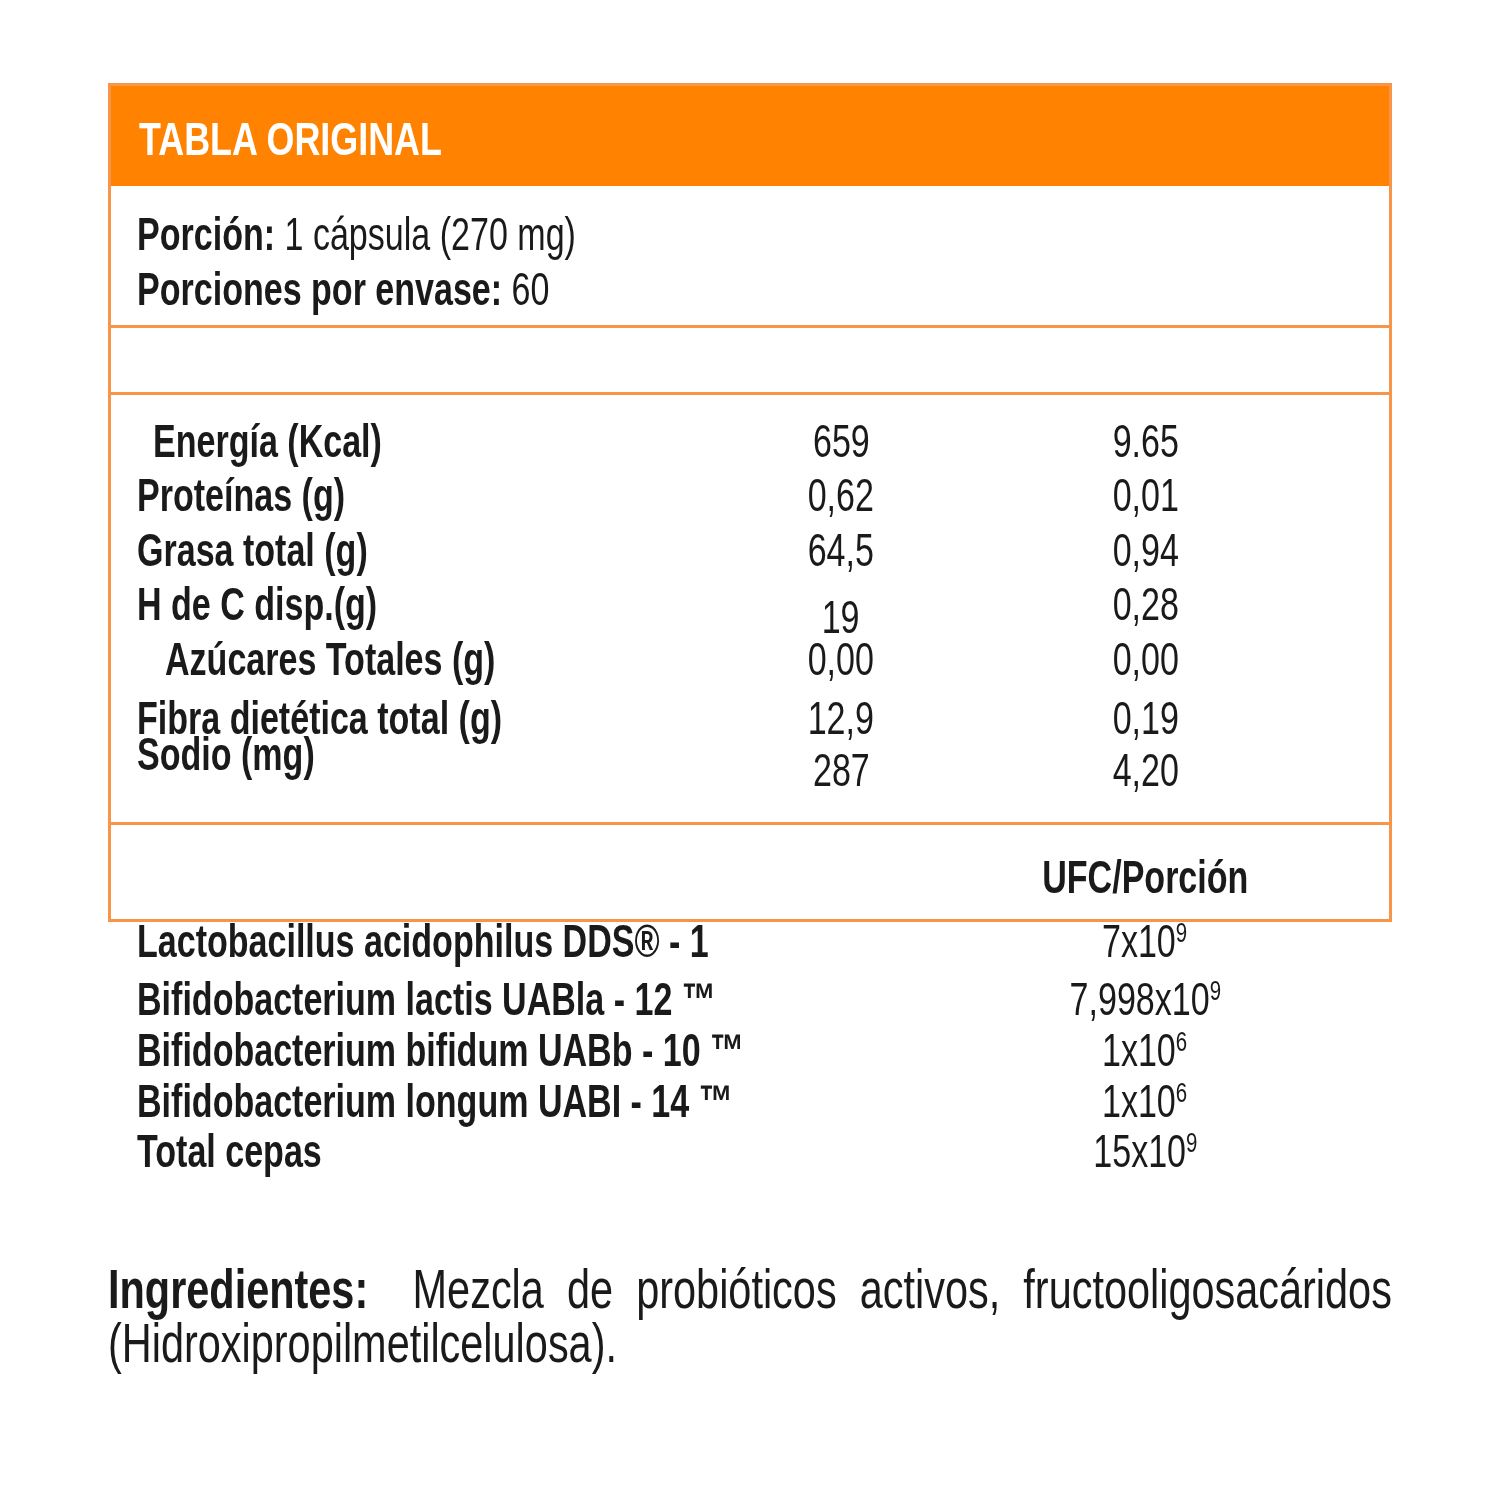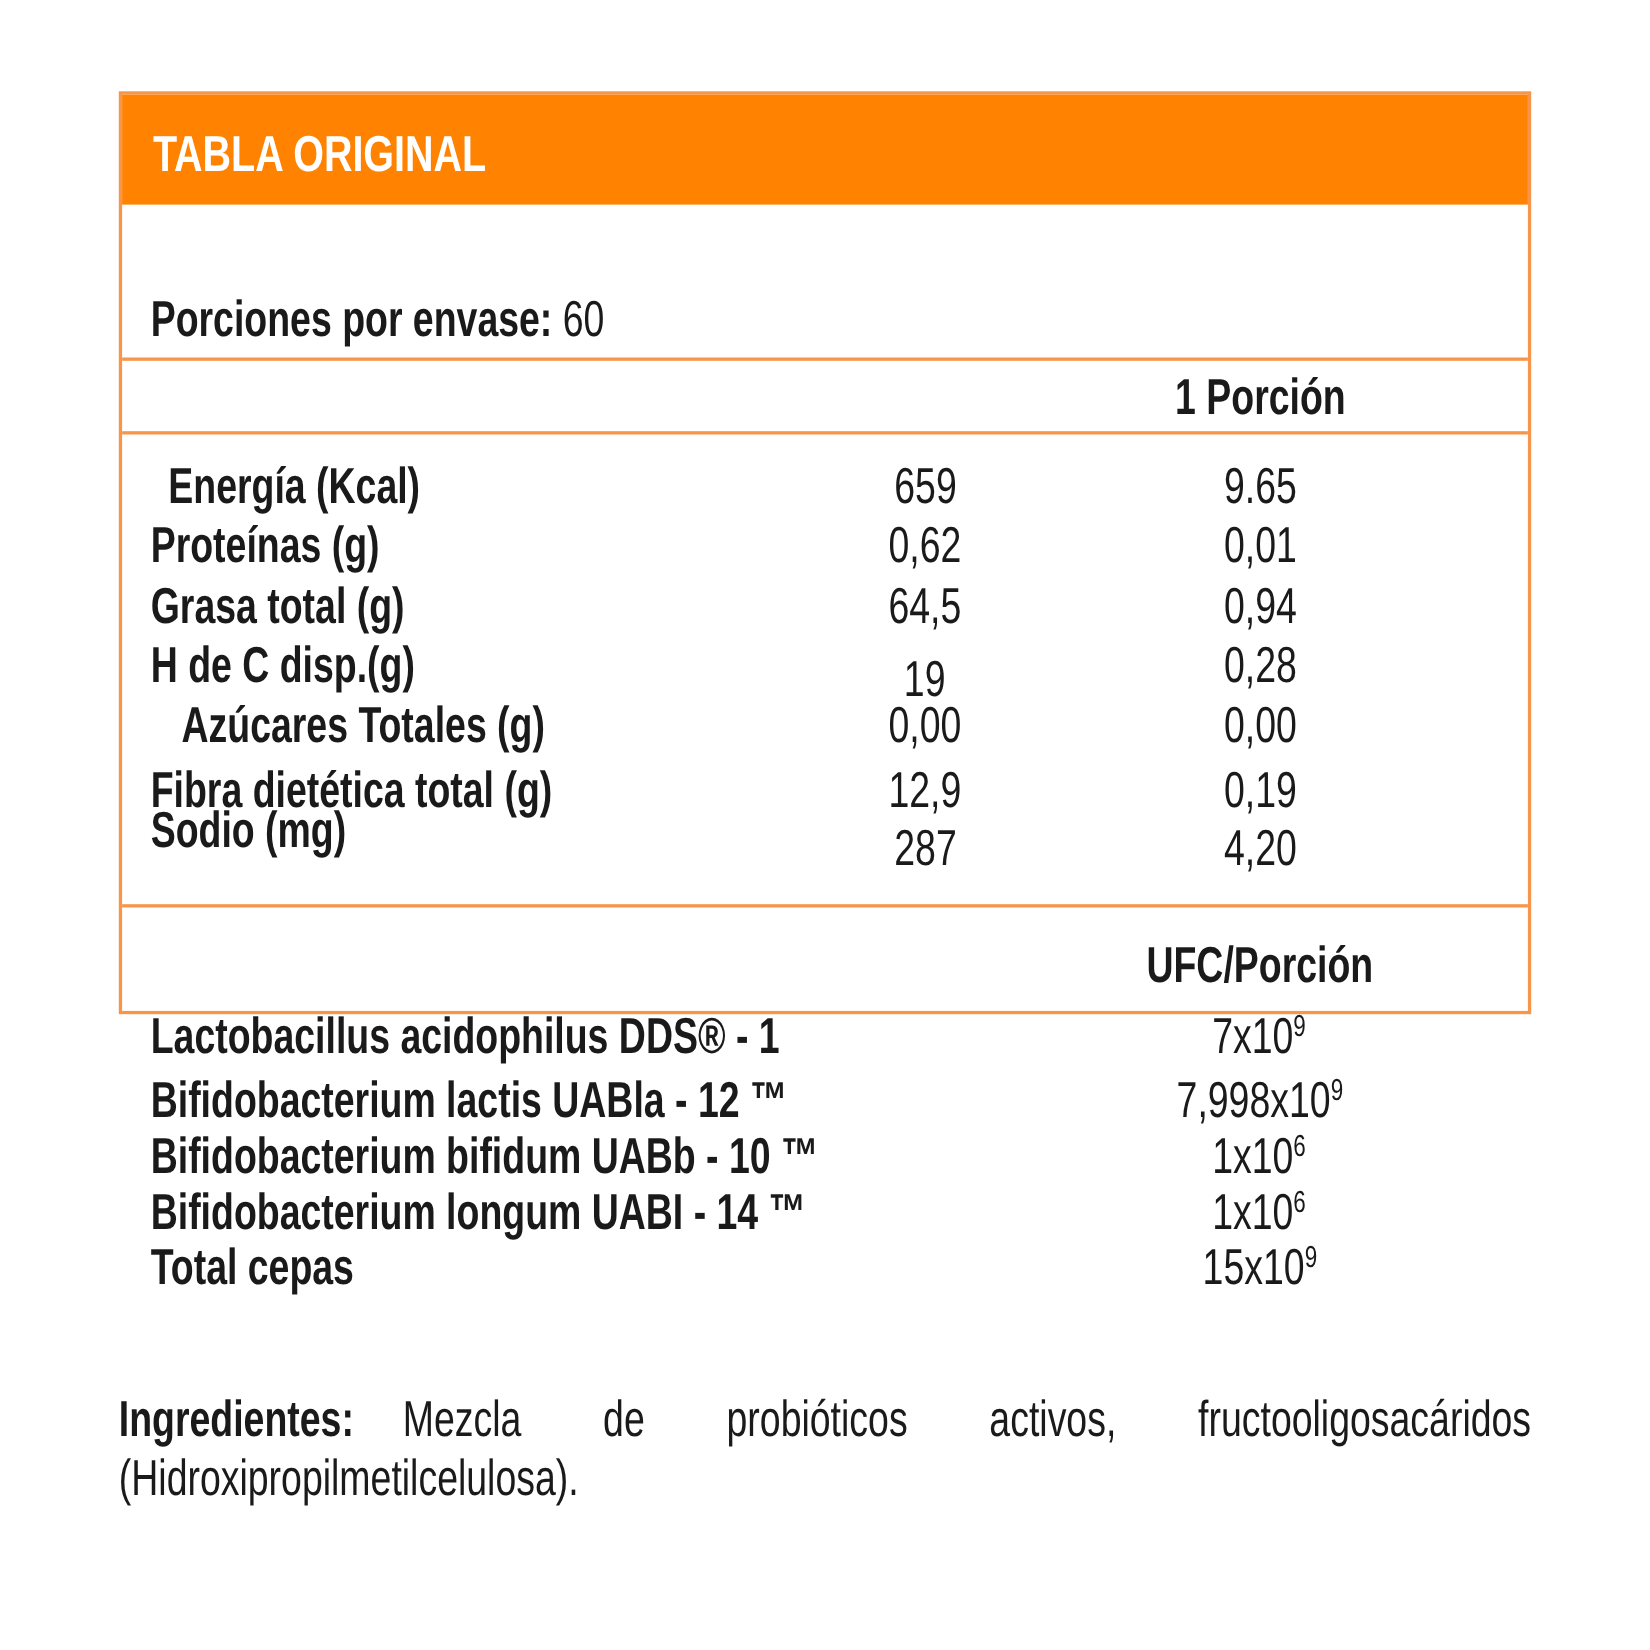--- a/index.html
+++ b/index.html
@@ -12,39 +12,41 @@
            transform:scaleX(0.78); transform-origin:left top; letter-spacing:0px; white-space:nowrap; }
   .cond { display:inline-block; transform:scaleX(0.74); transform-origin:left top; white-space:nowrap; }
   .condc { display:inline-block; transform:scaleX(0.74); transform-origin:center top; white-space:nowrap; }
   .txt { position:absolute; font-size:46px; line-height:52px; white-space:nowrap; }
   .b { font-weight:bold; }
   .hline { position:absolute; left:0; right:0; height:3px; background:#F7964A; }
   .col100 { position:absolute; width:300px; left:580px; text-align:center; }
   .colp { position:absolute; width:300px; left:885px; text-align:center; }
   .colufc { position:absolute; width:400px; left:834px; text-align:center; }
   sup { font-size:60%; vertical-align:0.55em; line-height:0; }
-  .ingr { position:absolute; left:108px; top:1262px; width:1284px; font-size:46px; line-height:54px; }
+  .ingr { position:absolute; left:108px; top:1262px; width:1284px; font-size:56px; line-height:54px; }
   .ingr-line { position:relative; height:54px; white-space:nowrap; }
   .ingr-inner { position:absolute; left:0; top:0; transform-origin:left top; }
 </style>
 </head>
 <body>
 
 <div class="box">
   <div class="header-bar">
     <div class="title">TABLA ORIGINAL</div>
   </div>
 
+  <div class="txt" style="left:26px; top:122px;">
+    <span class="cond"><span class="b">Porción:</span> <span>1 cápsula (270 mg)</span></span>
+  </div>
   <div class="txt" style="left:26px; top:177px;">
     <span class="cond"><span class="b">Porciones por envase:</span> <span>60</span></span>
   </div>
 
   <div class="hline" style="top:239px;"></div>
 
-  <div class="txt b colp" style="top:248px;"><span class="condc">1 Porción</span></div>
 
   <div class="hline" style="top:306px;"></div>
 
   <div>
     <div>
       <div class="txt b" style="left:42px; top:329px;"><span class="cond">Energía (Kcal)</span></div>
       <div class="txt col100" style="top:329px;"><span class="condc">659</span></div>
       <div class="txt colp" style="top:329px;"><span class="condc">9.65</span></div>
     </div>
     <div>

